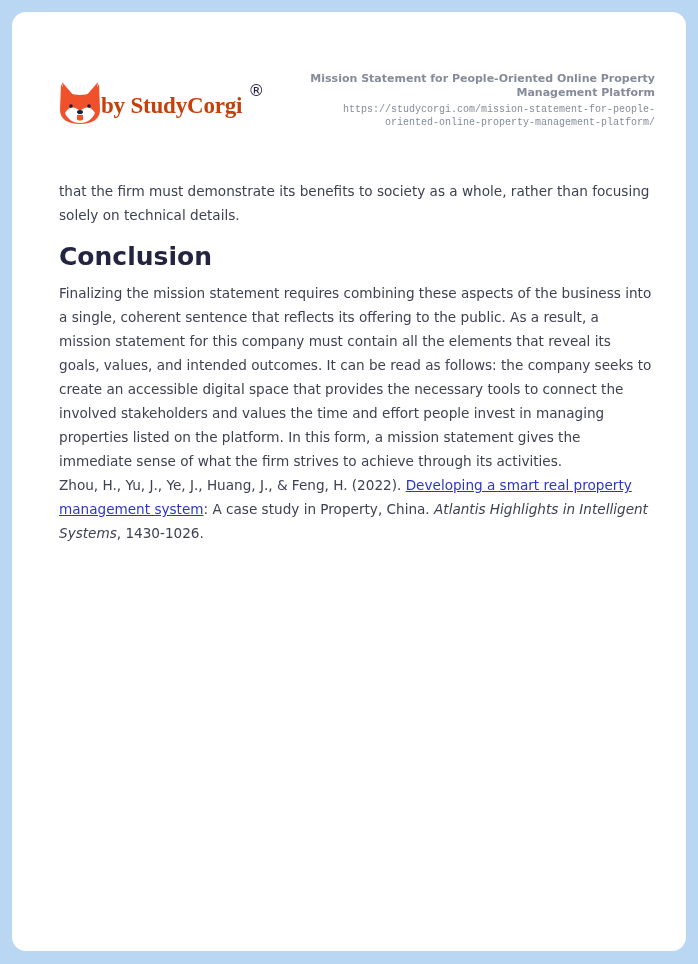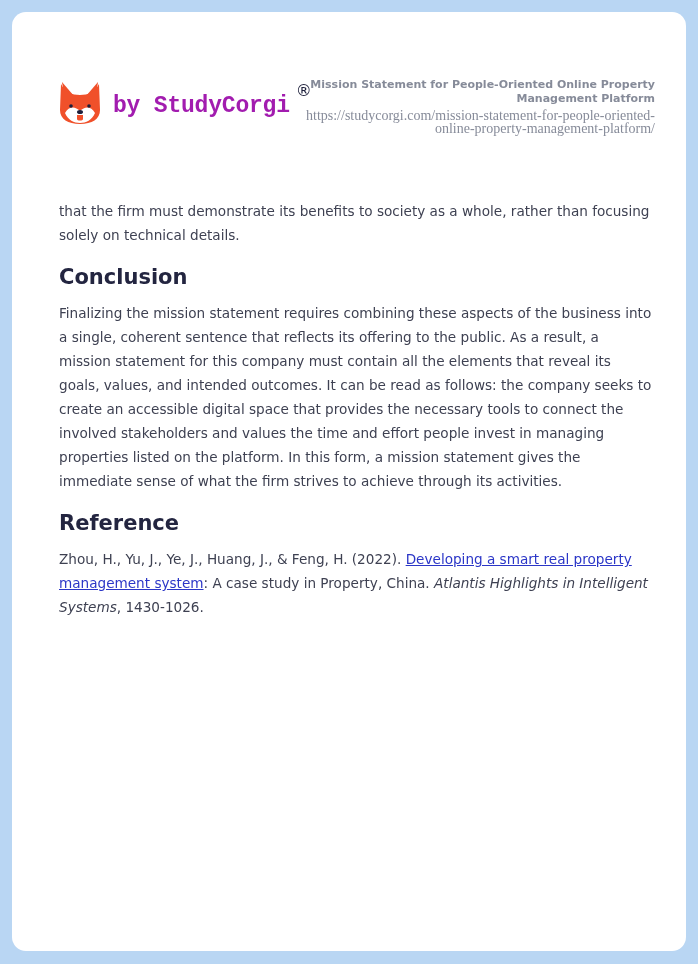--- a/index.html
+++ b/index.html
@@ -37,73 +37,73 @@
       display: flex;
       align-items: center;
       height: 52px;
     }
     .logo svg {
       width: 42px;
       height: 44px;
       display: block;
     }
     .logo-text {
-      margin-left: 12px;
+      margin-left: 0;
       margin-top: 8px;
       font-size: 23px;
       font-weight: bold;
-      color: #a21caf;
+      color: #c2410c;
       letter-spacing: -0.2px;
-      font-family: Liberation Mono, monospace;
+      font-family: Liberation Serif, serif;
     }
     .logo-reg {
       position: relative;
       top: -12px;
       margin-left: 6px;
       font-size: 16px;
       color: #1d1f3b;
       font-family: "DejaVu Sans", sans-serif;
     }
     .meta {
       position: absolute;
       right: 0;
-      top: 6px;
+      top: 0;
       width: 360px;
       text-align: right;
     }
     .meta-title {
       font-size: 11px;
       font-weight: bold;
       color: #868b99;
       line-height: 14px;
       font-family: "DejaVu Sans", sans-serif;
     }
     .meta-url {
       margin-top: 3px;
-      font-size: 14px;
+      font-size: 10px;
       color: #868b99;
       line-height: 13px;
-      font-family: Liberation Serif, serif;
+      font-family: Liberation Mono, monospace;
     }
     .content {
       position: absolute;
       left: 47px;
-      top: 187px;
+      top: 167px;
       width: 596px;
       color: #3e4152;
       font-family: "DejaVu Sans", sans-serif;
     }
     .content p {
       margin: 0;
       font-size: 13.6px;
       line-height: 24px;
     }
     .content h2 {
       margin: 17px 0 11px 0;
-      font-size: 21px;
+      font-size: 25px;
       line-height: 26px;
       font-weight: bold;
       color: #232540;
     }
     .content a {
       color: #2b36c7;
       text-decoration: underline;
     }
     .content em {
       font-style: italic;
@@ -141,17 +141,16 @@
       <div class="meta-url">https://studycorgi.com/mission-statement-for-people-oriented-online-property-management-platform/</div>
     </div>
   </div>
 
   <div class="content">
     <p>that the firm must demonstrate its benefits to society as a whole, rather than focusing solely on technical details.</p>
 
     <h2>Conclusion</h2>
     <p>Finalizing the mission statement requires combining these aspects of the business into a single, coherent sentence that reflects its offering to the public. As a result, a mission statement for this company must contain all the elements that reveal its goals, values, and intended outcomes. It can be read as follows: the company seeks to create an accessible digital space that provides the necessary tools to connect the involved stakeholders and values the time and effort people invest in managing properties listed on the platform. In this form, a mission statement gives the immediate sense of what the firm strives to achieve through its activities.</p>
 
-    <h2>Reference</h2>
     <p><span>Zhou, H., Yu, J., Ye, J., Huang, J., &amp; Feng, H. (2022). </span><a>Developing a smart real property management system</a><span>: A case study in Property, China. </span><em>Atlantis Highlights in Intelligent Systems</em><span>, 1430-1026.</span></p>
   </div>
 
 </div>
 
 </body></html>

